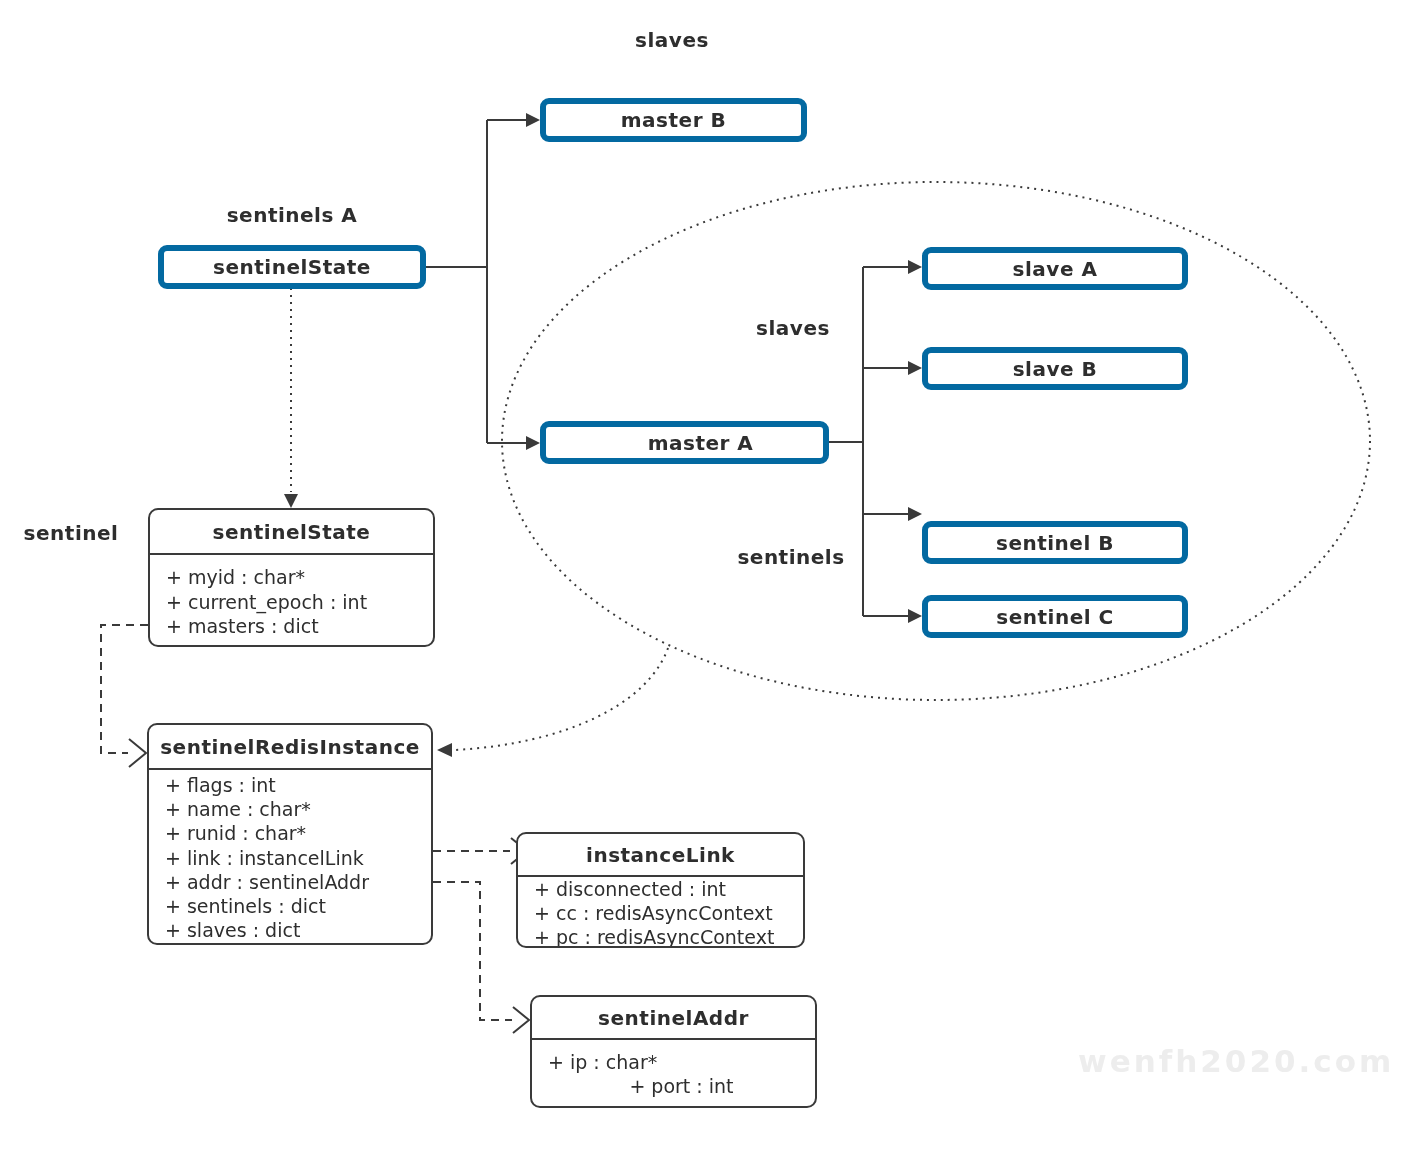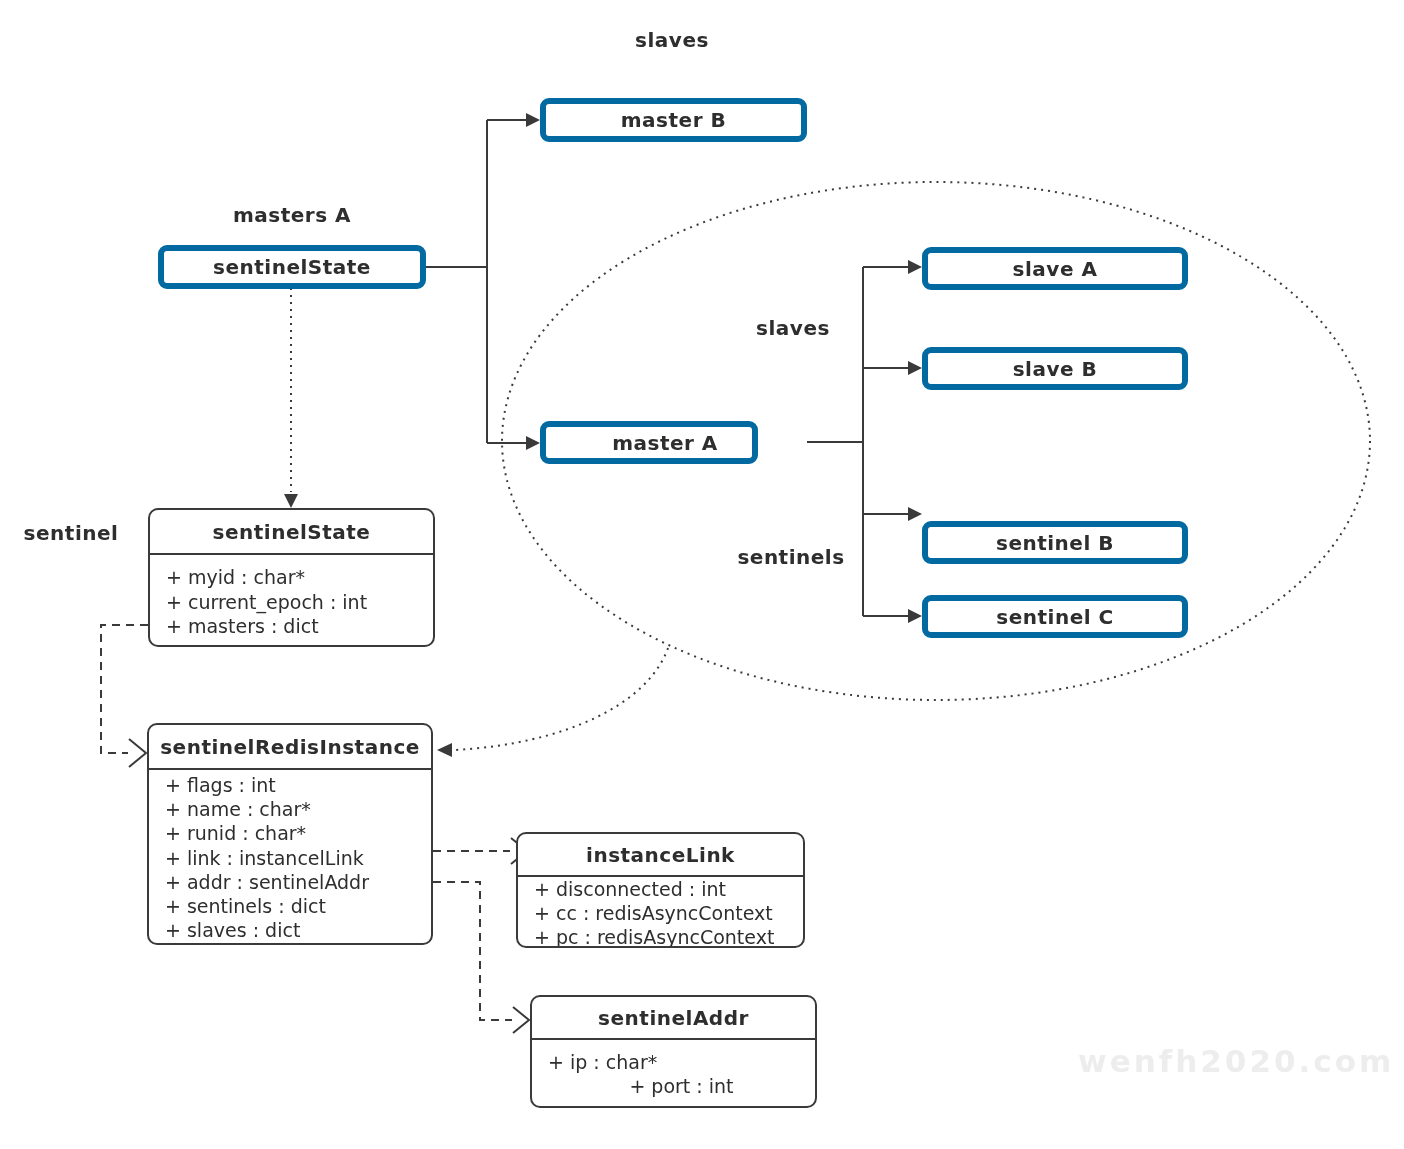--- a/index.html
+++ b/index.html
@@ -81,28 +81,28 @@
     </g>
 
     <g stroke="#3a3a3a" stroke-width="2" fill="none">
       <polyline points="129,739 146,753 129,767"></polyline>
       <polyline points="511,838 527,851 511,864"></polyline>
       <polyline points="513,1007 529,1020 513,1033"></polyline>
     </g>
   </svg>
 
   <div class="lbl" style="left:572px; top:28px; width:200px;">slaves</div>
-  <div class="lbl" style="left:192px; top:203px; width:200px;">masters A</div>
+  <div class="lbl" style="left:192px; top:203px; width:200px;">sentinels A</div>
   <div class="lbl" style="left:0px; top:521px; width:142px;">sentinel</div>
   <div class="lbl" style="left:693px; top:316px; width:200px;">slaves</div>
   <div class="lbl" style="left:691px; top:545px; width:200px;">sentinels</div>
 
   <div class="node" style="left:540px; top:98px;  width:267px; height:44px;">master B</div>
   <div class="node" style="left:158px; top:245px; width:268px; height:44px;">sentinelState</div>
-  <div class="node" style="left:540px; top:421px; width:218px; height:43px;padding-left:32px;">master A</div>
+  <div class="node" style="left:540px; top:421px; width:289px; height:43px;padding-left:32px;">master A</div>
   <div class="node" style="left:922px; top:247px; width:266px; height:43px;">slave A</div>
   <div class="node" style="left:922px; top:347px; width:266px; height:43px;">slave B</div>
   <div class="node" style="left:922px; top:521px; width:266px; height:43px;">sentinel B</div>
   <div class="node" style="left:922px; top:595px; width:266px; height:43px;">sentinel C</div>
 
   <div class="cls" style="left:148px; top:508px; width:287px; height:139px;">
     <div class="hd" style="height:45px;">sentinelState</div>
     <div class="rows" style="padding-top:10px;">
       <div class="row" style="line-height:24.5px;">+ myid : char*</div>
       <div class="row" style="line-height:24.5px;">+ current_epoch : int</div>

